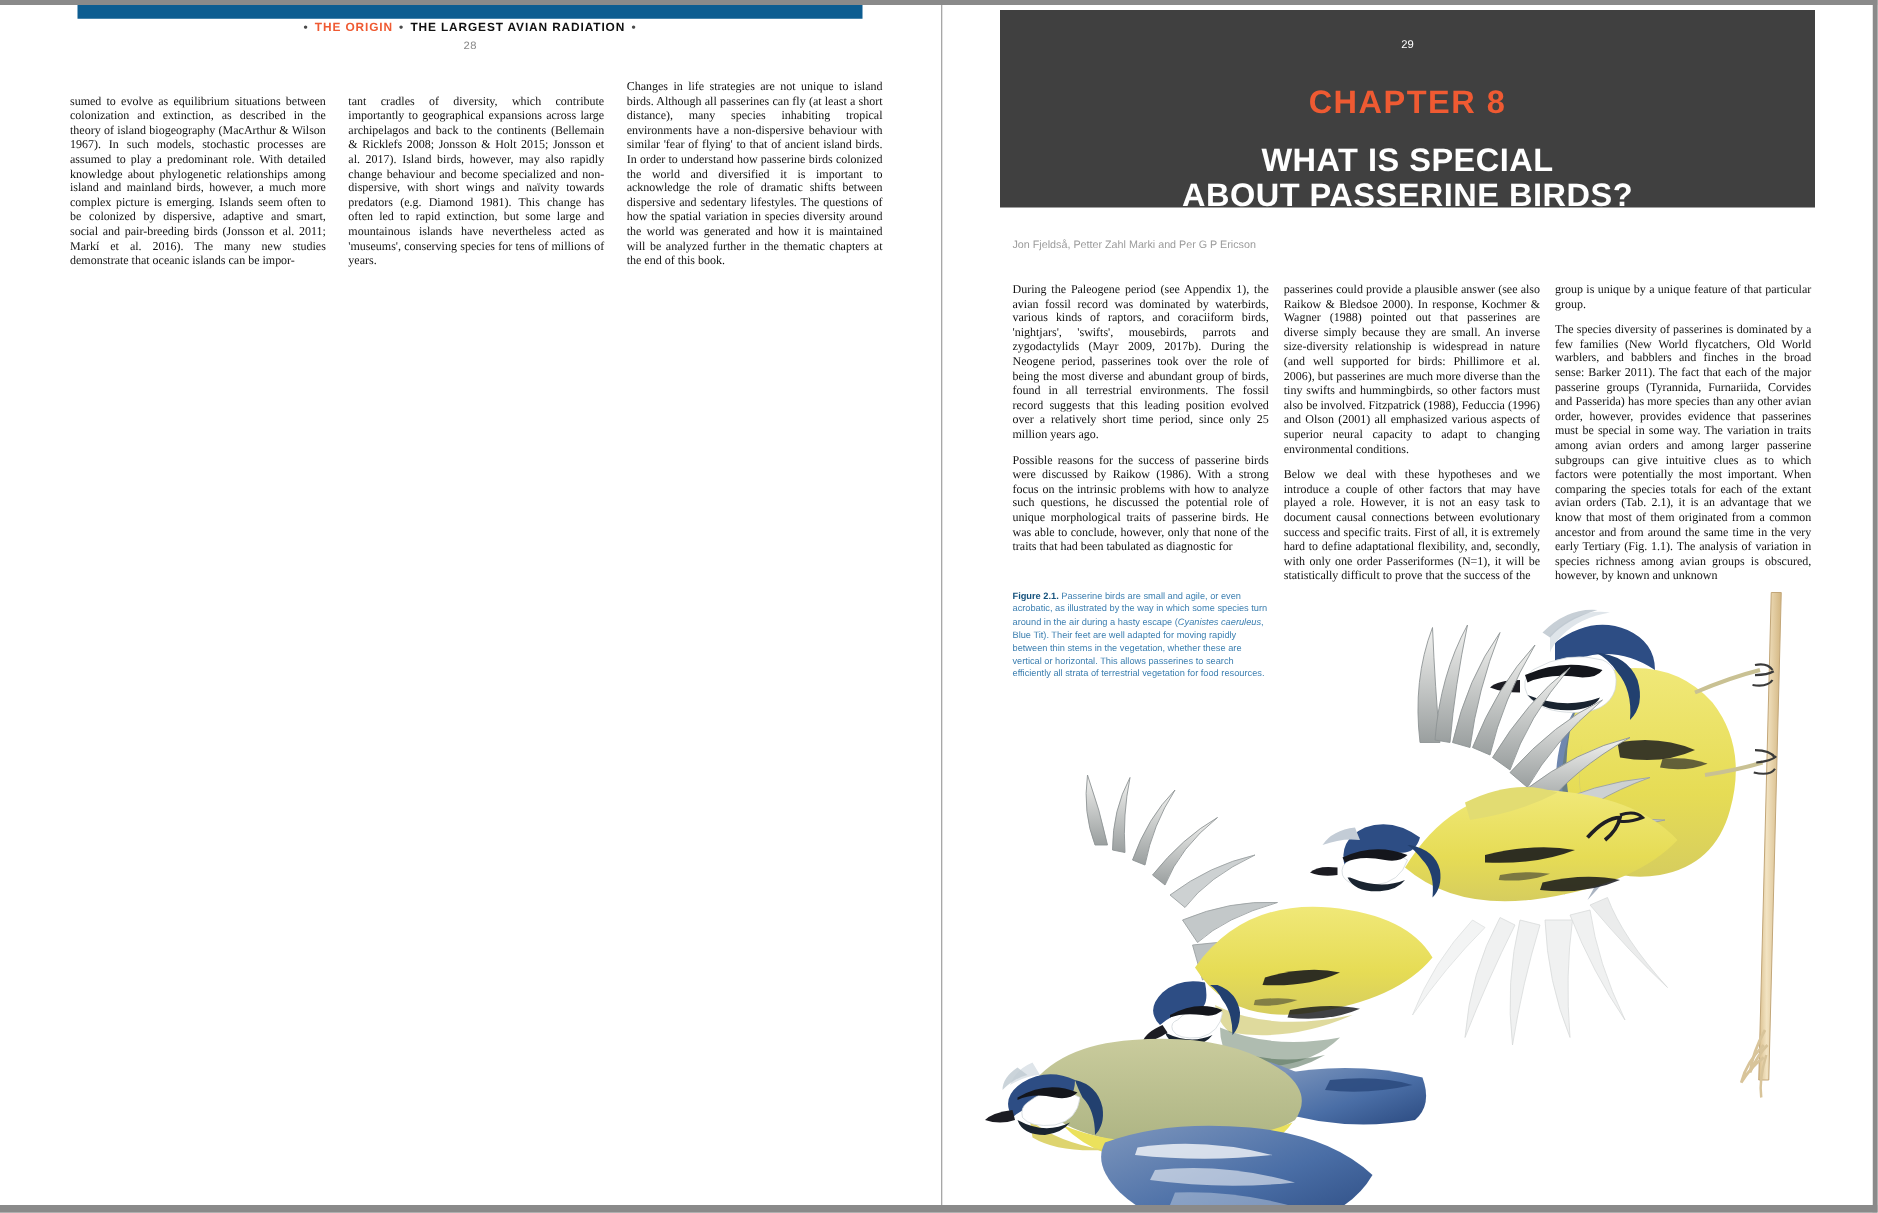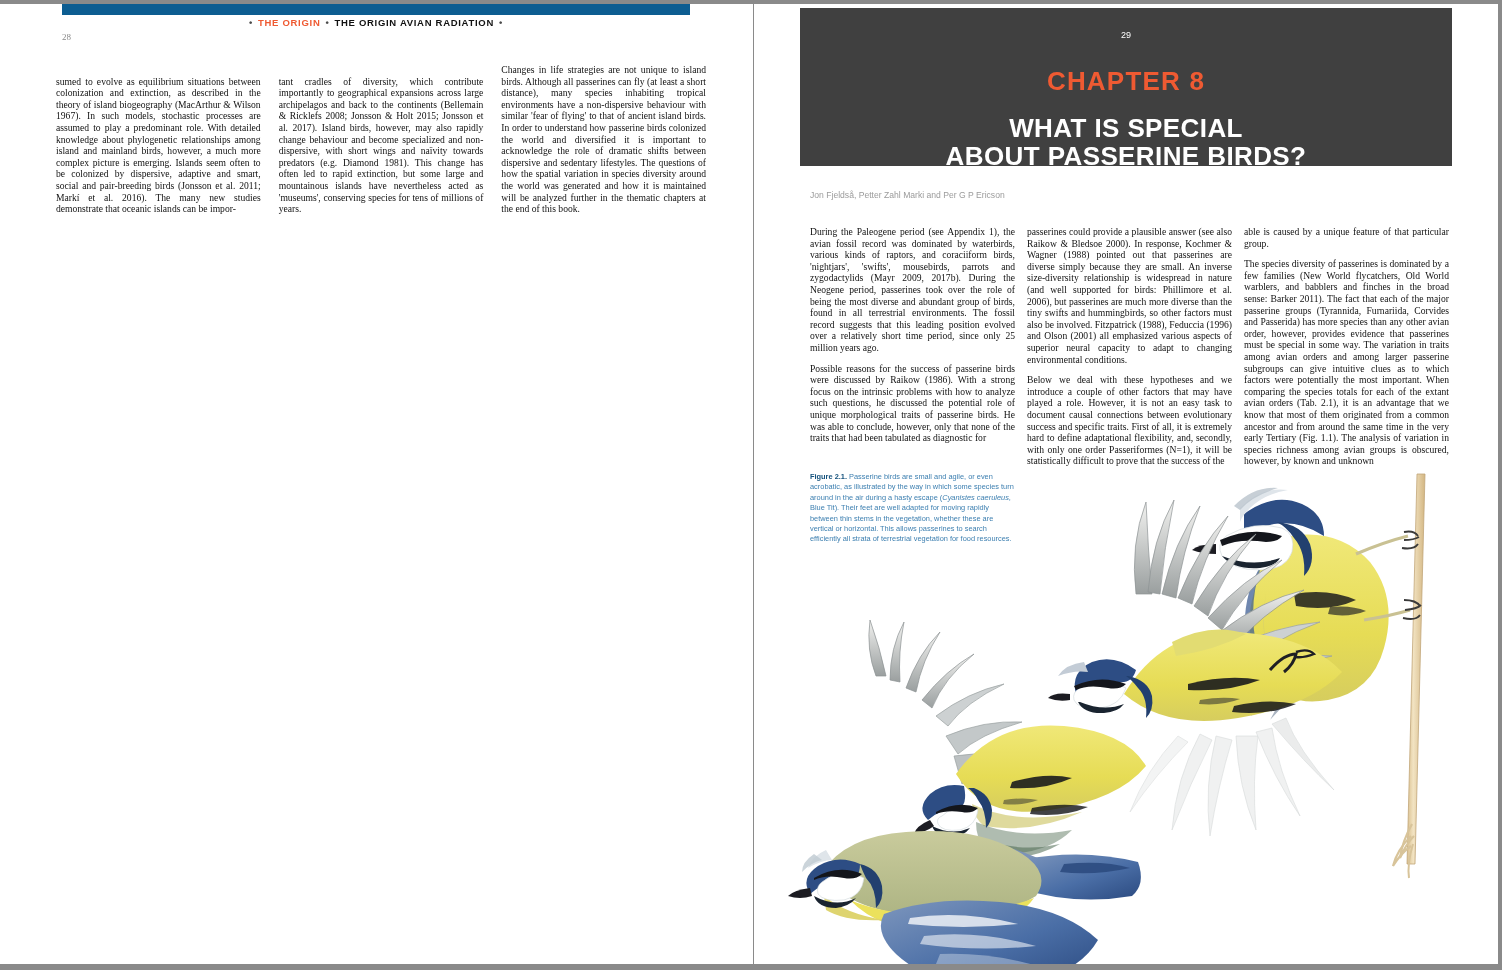--- a/index.html
+++ b/index.html
@@ -47,22 +47,22 @@
     font-weight: 600;
     white-space: nowrap;
   }
   .running-head .bullet { color: #4a4a4a; font-weight: 700; padding: 0 5px; }
   .running-head .origin { color: #ef5a32; font-weight: 700; }
   .running-head .section { color: #111; font-weight: 600; }
   .folio-left {
     position: absolute;
     left: 62px; top: 28px;
     width: 628px;
-    text-align: left;
-    font-family: Liberation Serif, serif;
+    text-align: center;
+    font-family: Liberation Mono, monospace;
     font-size: 9px;
     color: #8a8a8a;
   }
 
   .cols-left {
     position: absolute;
     left: 56px; top: 60px;
     width: 650px;
     display: flex;
     gap: 18px;
@@ -180,21 +180,21 @@
 <body>
 
 <div id="spread">
 
   <div id="page-left">
     <div id="page-left-inner">
 
       <div class="rule-top-left"></div>
 
       <div class="running-head">
-        <span class="bullet">•</span><span class="origin">THE ORIGIN</span><span class="bullet">•</span><span class="section">THE ORIGIN AVIAN RADIATION</span><span class="bullet">•</span>
+        <span class="bullet">•</span><span class="origin">THE ORIGIN</span><span class="bullet">•</span><span class="section">THE LARGEST AVIAN RADIATION</span><span class="bullet">•</span>
       </div>
 
       <div class="folio-left">28</div>
 
       <div class="cols-left">
         <div class="col">
           <p class="body-text">sumed to evolve as equilibrium situations between colonization and extinction, as described in the theory of island biogeography (MacArthur &amp; Wilson 1967). In such models, stochastic processes are assumed to play a predominant role. With detailed knowledge about phylogenetic relationships among island and mainland birds, however, a much more complex picture is emerging. Islands seem often to be colonized by dispersive, adaptive and smart, social and pair-breeding birds (Jonsson et al. 2011; Markí et al. 2016). The many new studies demonstrate that oceanic islands can be impor-</p>
         </div>
         <div class="col">
           <p class="body-text">tant cradles of diversity, which contribute importantly to geographical expansions across large archipelagos and back to the continents (Bellemain &amp; Ricklefs 2008; Jonsson &amp; Holt 2015; Jonsson et al. 2017). Island birds, however, may also rapidly change behaviour and become specialized and non-dispersive, with short wings and naïvity towards predators (e.g. Diamond 1981). This change has often led to rapid extinction, but some large and mountainous islands have nevertheless acted as 'museums', conserving species for tens of millions of years.</p>
@@ -226,21 +226,21 @@
       <div class="cols-right">
         <div class="col col-r1">
           <p class="body-text">During the Paleogene period (see Appendix 1), the avian fossil record was dominated by waterbirds, various kinds of raptors, and coraciiform birds, 'nightjars', 'swifts', mousebirds, parrots and zygodactylids (Mayr 2009, 2017b). During the Neogene period, passerines took over the role of being the most diverse and abundant group of birds, found in all terrestrial environments. The fossil record suggests that this leading position evolved over a relatively short time period, since only 25 million years ago.</p>
           <p class="body-text">Possible reasons for the success of passerine birds were discussed by Raikow (1986). With a strong focus on the intrinsic problems with how to analyze such questions, he discussed the potential role of unique morphological traits of passerine birds. He was able to conclude, however, only that none of the traits that had been tabulated as diagnostic for</p>
         </div>
         <div class="col">
           <p class="body-text">passerines could provide a plausible answer (see also Raikow &amp; Bledsoe 2000). In response, Kochmer &amp; Wagner (1988) pointed out that passerines are diverse simply because they are small. An inverse size-diversity relationship is widespread in nature (and well supported for birds: Phillimore et al. 2006), but passerines are much more diverse than the tiny swifts and hummingbirds, so other factors must also be involved. Fitzpatrick (1988), Feduccia (1996) and Olson (2001) all emphasized various aspects of superior neural capacity to adapt to changing environmental conditions.</p>
           <p class="body-text">Below we deal with these hypotheses and we introduce a couple of other factors that may have played a role. However, it is not an easy task to document causal connections between evolutionary success and specific traits. First of all, it is extremely hard to define adaptational flexibility, and, secondly, with only one order Passeriformes (N=1), it will be statistically difficult to prove that the success of the</p>
         </div>
         <div class="col">
-          <p class="body-text">able is caused by a unique feature of that particular group.</p>
+          <p class="body-text">group is unique by a unique feature of that particular group.</p>
           <p class="body-text">The species diversity of passerines is dominated by a few families (New World flycatchers, Old World warblers, and babblers and finches in the broad sense: Barker 2011). The fact that each of the major passerine groups (Tyrannida, Furnariida, Corvides and Passerida) has more species than any other avian order, however, provides evidence that passerines must be special in some way. The variation in traits among avian orders and among larger passerine subgroups can give intuitive clues as to which factors were potentially the most important. When comparing the species totals for each of the extant avian orders (Tab. 2.1), it is an advantage that we know that most of them originated from a common ancestor and from around the same time in the very early Tertiary (Fig. 1.1). The analysis of variation in species richness among avian groups is obscured, however, by known and unknown</p>
         </div>
       </div>
 
       <div class="fig-caption"><b>Figure 2.1.</b><span> Passerine birds are small and agile, or even acrobatic, as illustrated by the way in which some species turn around in the air during a hasty escape (</span><i>Cyanistes caeruleus</i><span>, Blue Tit). Their feet are well adapted for moving rapidly between thin stems in the vegetation, whether these are vertical or horizontal. This allows passerines to search efficiently all strata of terrestrial vegetation for food resources.</span></div>
 
       <div id="illustration">
         <svg viewBox="0 0 734 520" xmlns="http://www.w3.org/2000/svg">
           <defs>
             <linearGradient id="gStem" x1="0" y1="0" x2="1" y2="0">

